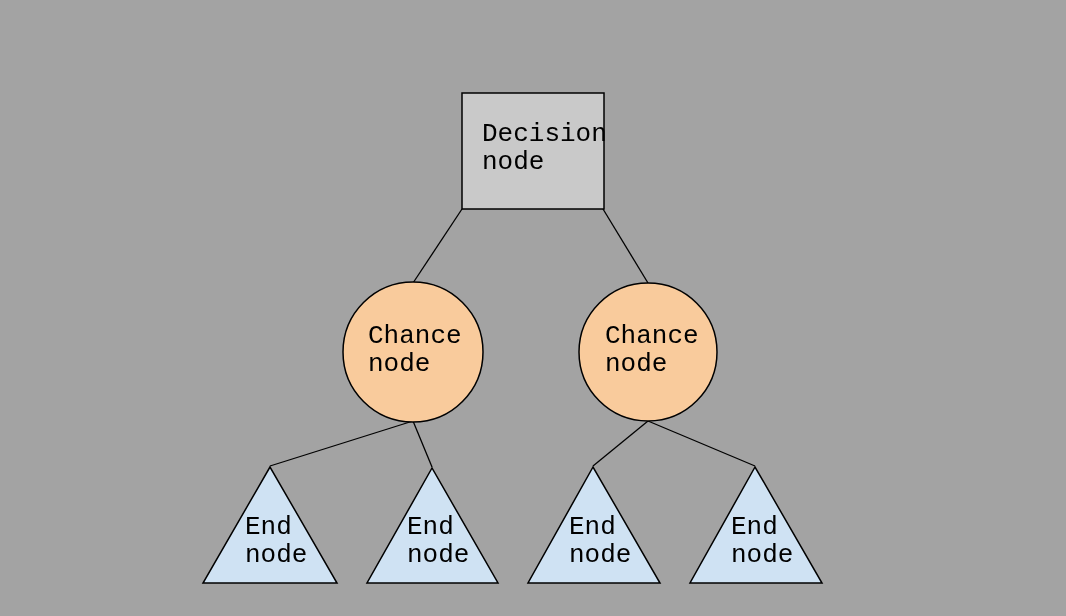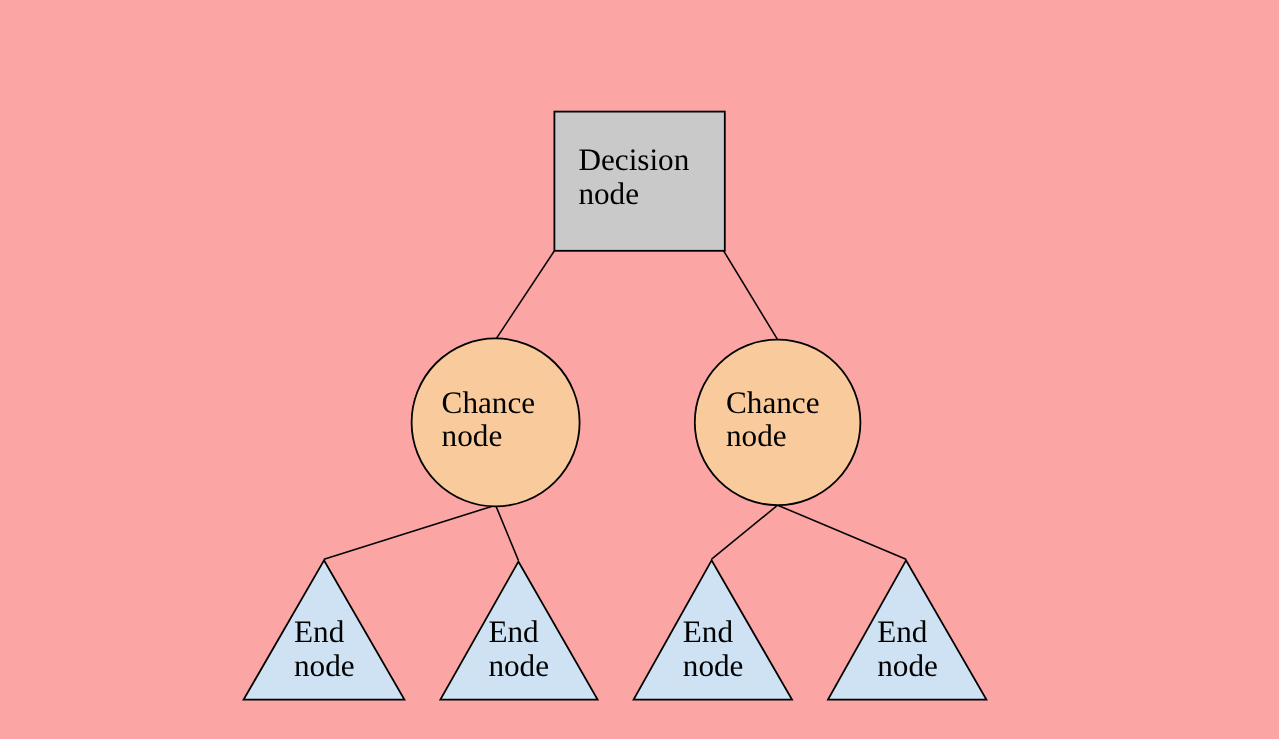--- a/index.html
+++ b/index.html
@@ -4,23 +4,23 @@
 <style>
   html, body {
     margin: 0;
     padding: 0;
     background: #ffffff;
   }
   .stage {
     position: relative;
     width: 1066px;
     height: 616px;
-    background: #fca5a5;
+    background: #a3a3a3;
     overflow: hidden;
-    font-family: Liberation Serif, serif;
+    font-family: Liberation Mono, monospace;
   }
   .stage svg {
     position: absolute;
     left: 0;
     top: 0;
   }
   .shape {
     stroke: #000000;
     stroke-width: 1.5;
   }

